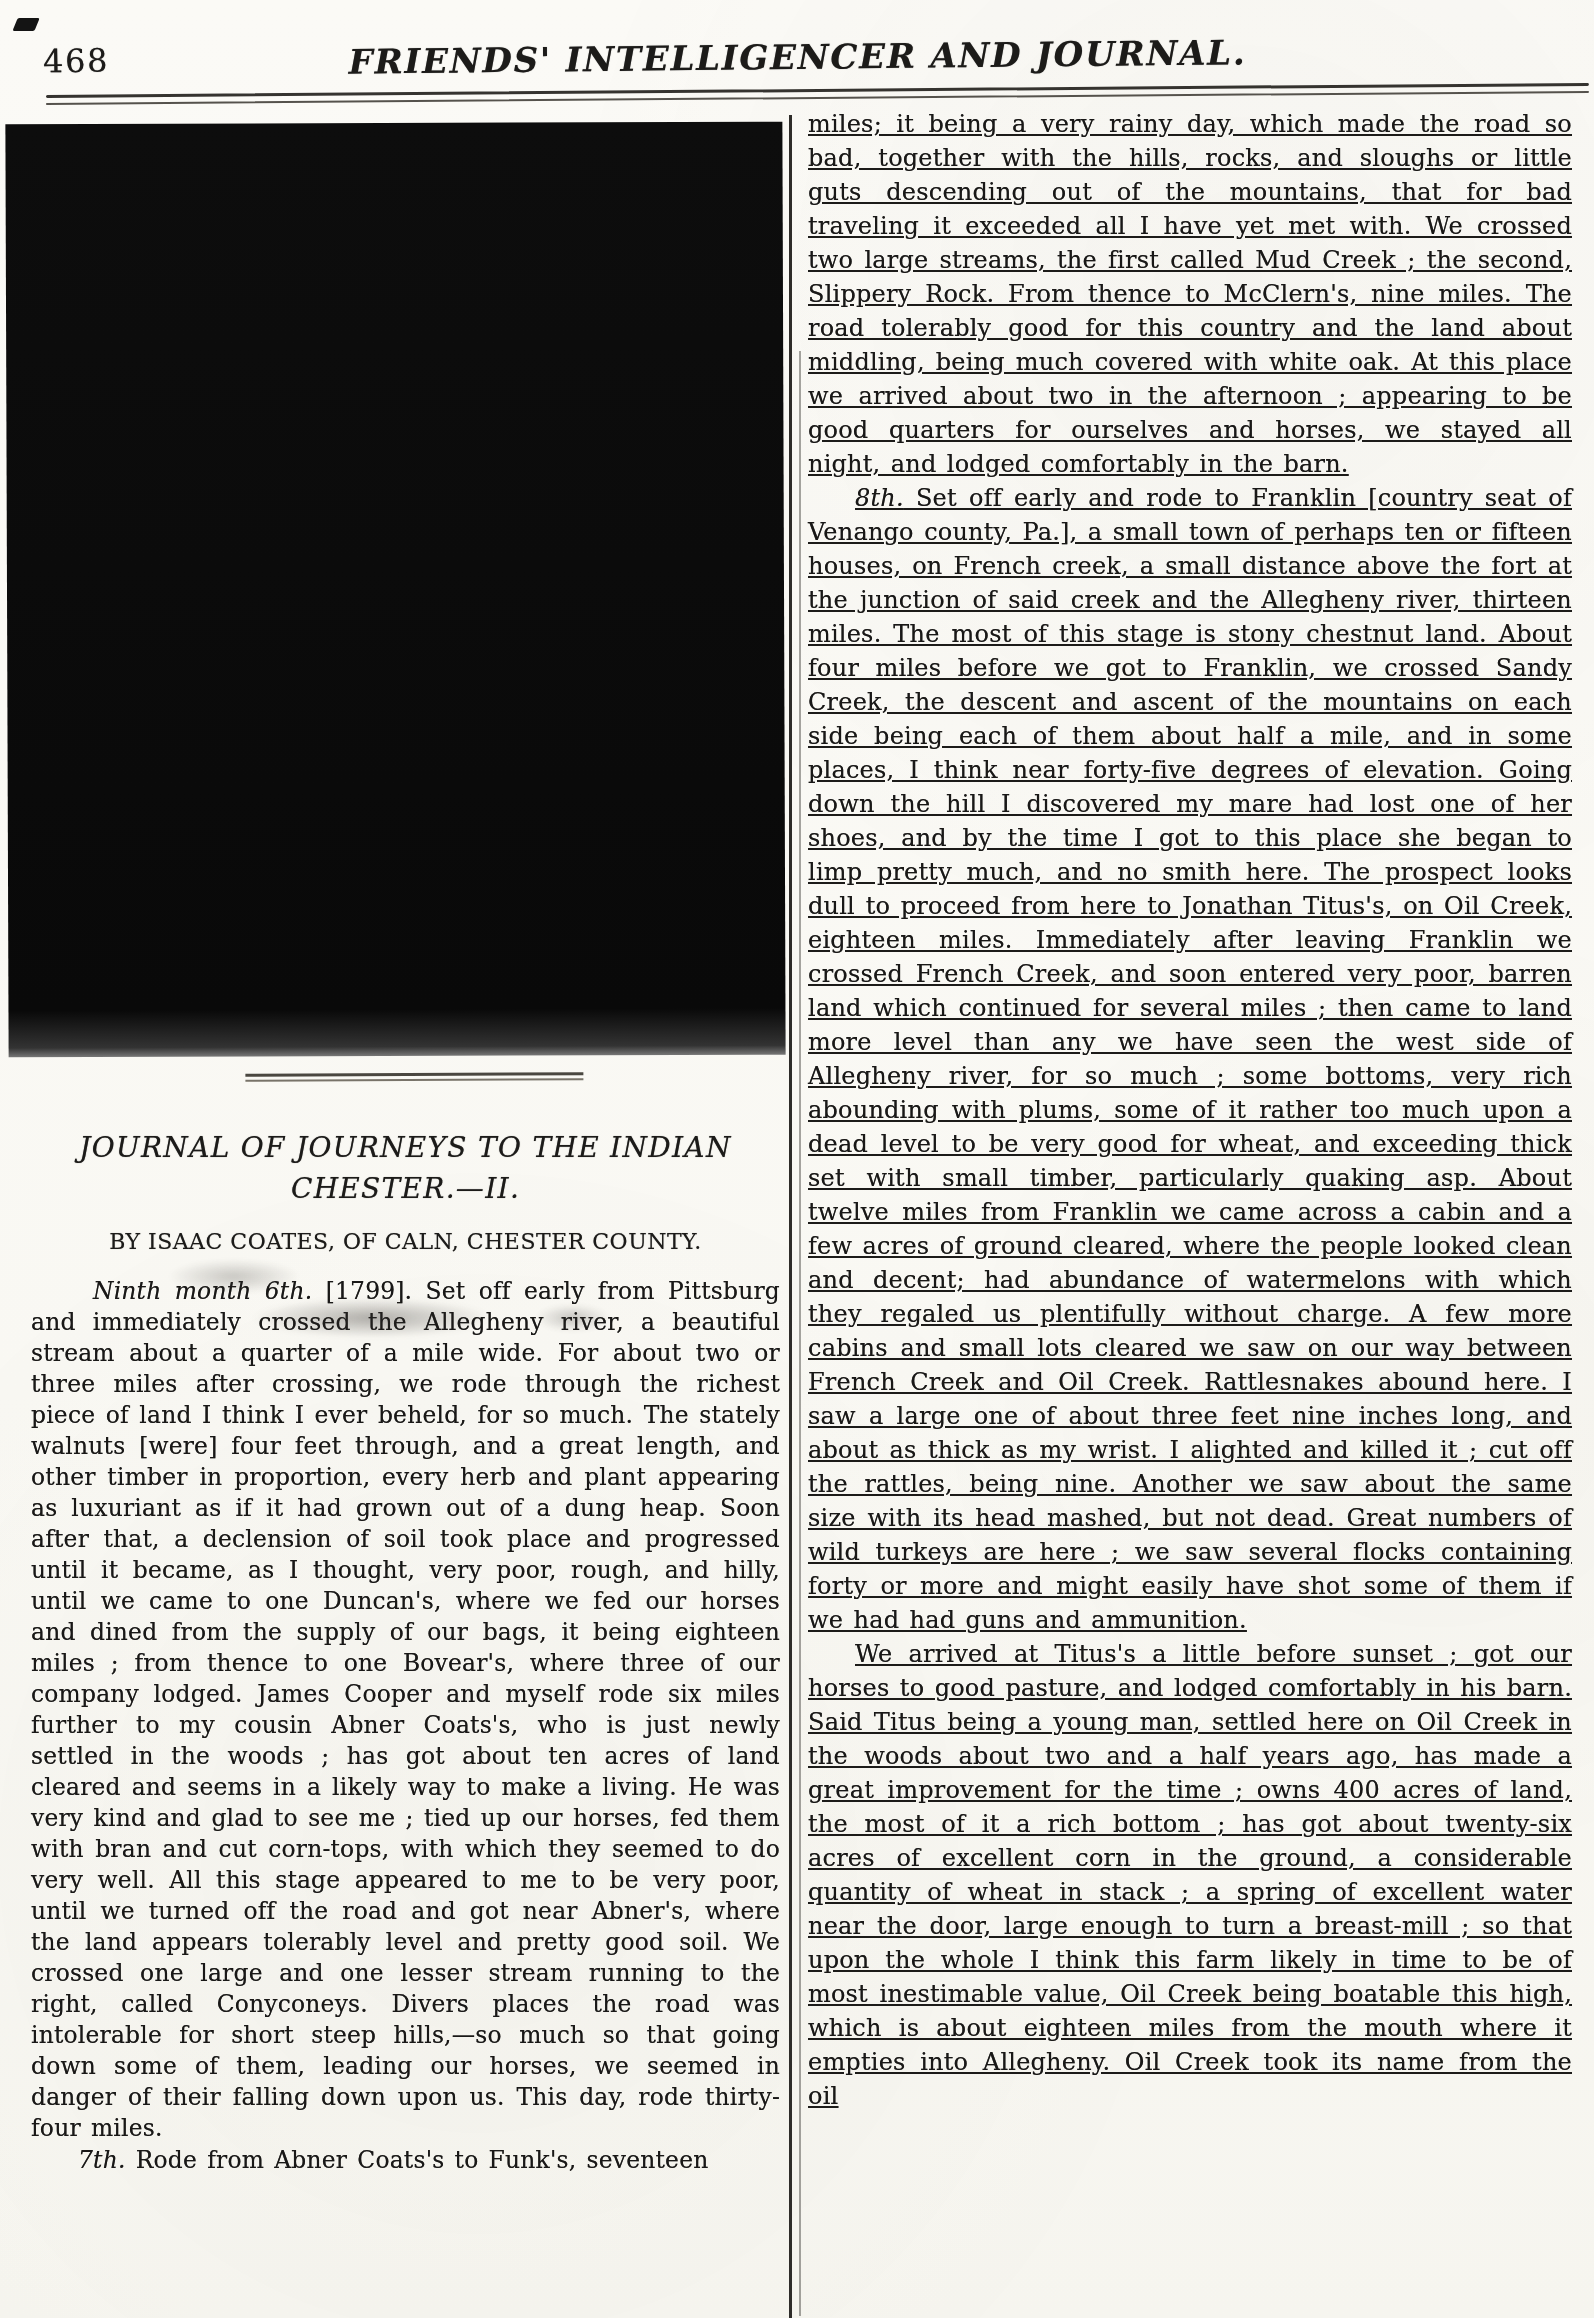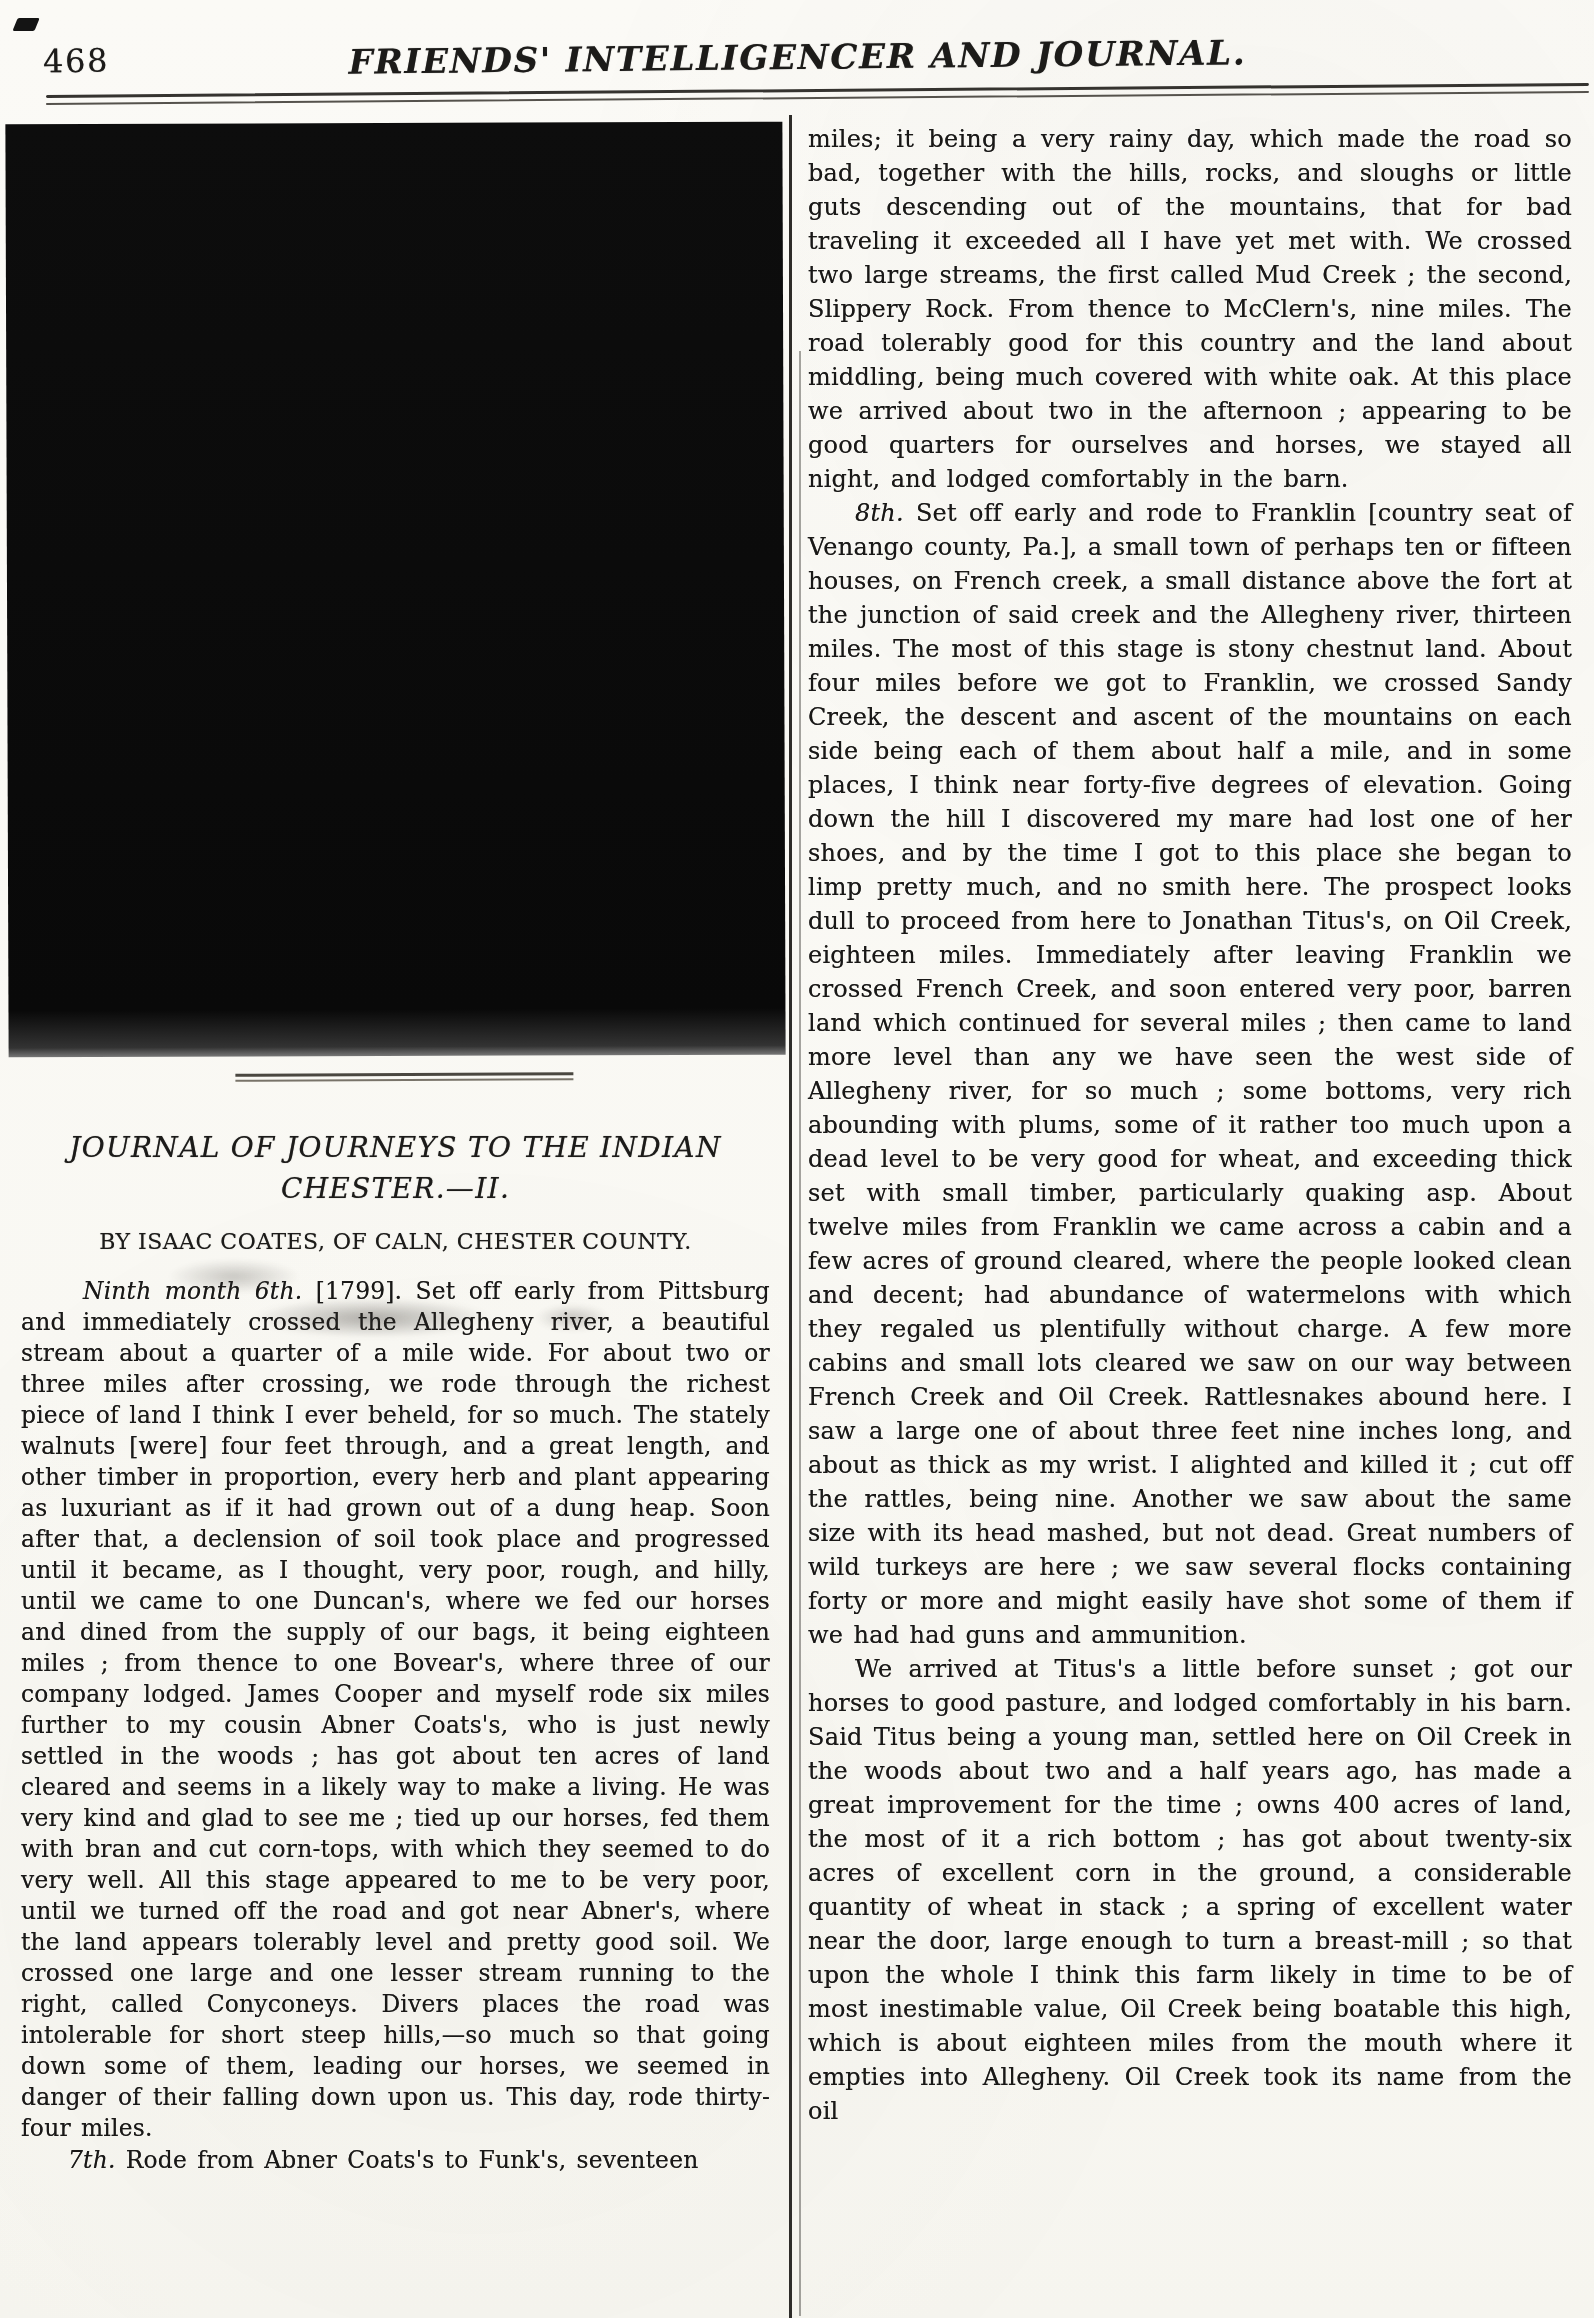--- a/index.html
+++ b/index.html
@@ -30,22 +30,22 @@
   .divider{position:absolute;left:789px;top:115px;width:2.5px;height:2203px;background:#2e2c29;}
   .divider2{position:absolute;left:799px;top:351px;width:1.7px;height:1965px;background:rgba(60,58,54,.45);}
   
   .plate{
     position:absolute;left:6.7px;top:123px;width:777px;height:933px;
     background:linear-gradient(180deg,#0d0d0d 0%,#090909 95%,#333 99%,#777 100%);
     transform:rotate(-0.2deg);
   }
   .speck{position:absolute;left:15px;top:18.4px;width:22px;height:13.4px;background:#141414;transform:skewX(-22deg);border-radius:1.7px;}
   
-  .left-text{position:absolute;left:21px;top:1070px;width:749px;}
-  .right-text{position:absolute;left:808px;top:122px;width:764px;}
+  .left-text{position:absolute;left:31px;top:1070px;width:749px;}
+  .right-text{position:absolute;left:808px;top:107px;width:764px;text-decoration:underline;}
   .section-rule{
     width:338px;margin:3.3px auto 0 auto;transform:translateX(8.4px) rotate(-0.25deg);
   }
   .section-rule .a{height:2.5px;background:#4a4740;}
   .section-rule .b{height:2.5px;background:#787369;margin-top:3.3px;}
   .title{
     margin:45px 0 0 0;text-align:center;font-style:italic;font-weight:normal;
     font-size:28px;line-height:41px;letter-spacing:1.3px;
     text-shadow:0 0 0.8px rgba(20,20,20,.65);
   }

